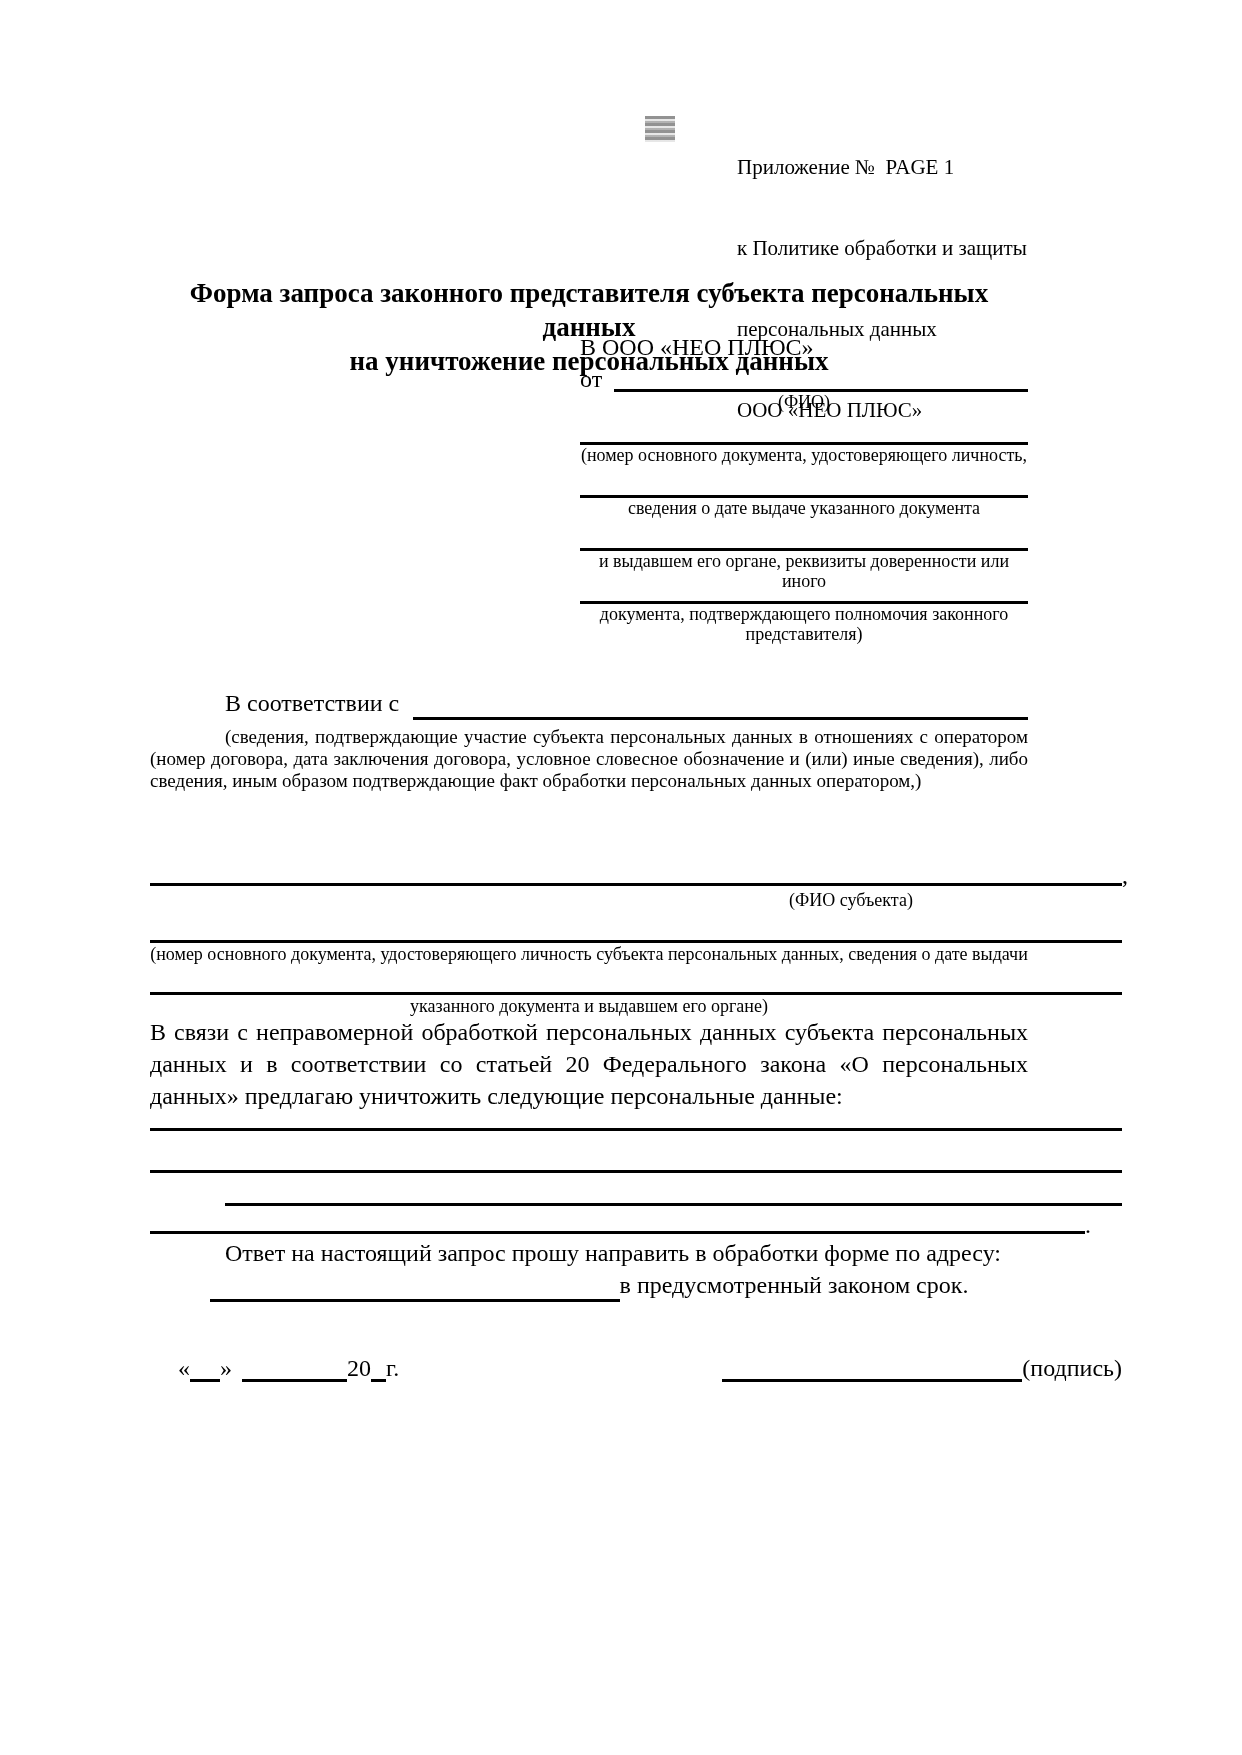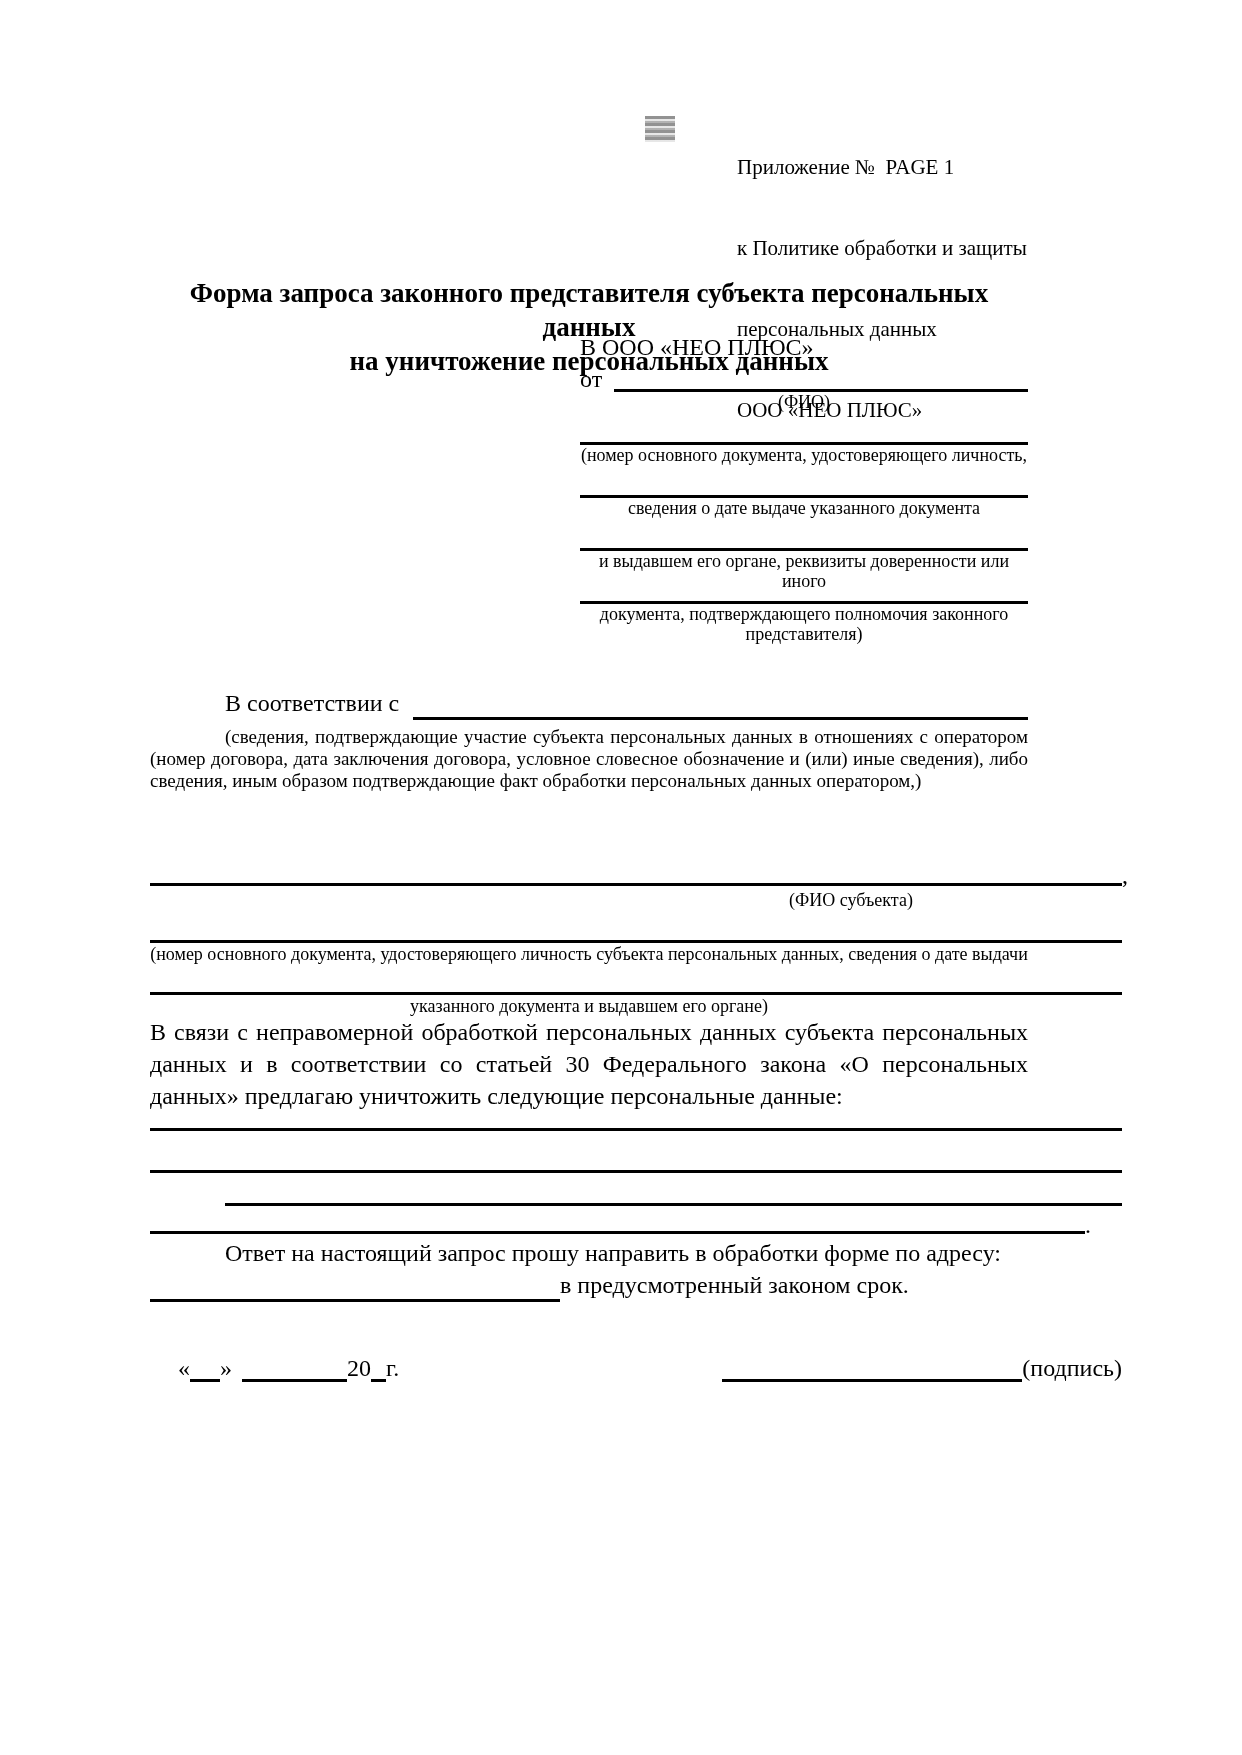--- a/index.html
+++ b/index.html
@@ -54,21 +54,21 @@
   .reason{left:150px;top:1176px;width:972px;height:30px;display:flex;font-size:24px;}
   .reason .indent{width:75px;}
   .reason .lbl{padding-right:12px;}
   .reason .fill{flex:1;}
 
   .periodline{left:150px;top:1208px;width:972px;height:26px;display:flex;}
   .periodline .fill{width:935px;}
   .periodline .after{align-self:flex-end;font-size:24px;line-height:18px;}
 
   .reply1{left:150px;top:1240px;width:878px;font-size:24px;text-indent:75px;height:30px;}
-  .reply2{left:150px;top:1272px;width:878px;height:30px;display:flex;font-size:24px;}
+  .reply2{left:150px;top:1272px;width:878px;height:30px;display:flex;font-size:24px;justify-content:center;}
   .reply2 .fill{width:410px;}
 
   .footer{left:150px;top:1352px;width:972px;height:34px;font-size:24px;}
   .f-left{position:absolute;left:28px;top:0;display:flex;align-items:flex-end;height:30px;}
   .f-right{position:absolute;right:0;top:0;display:flex;align-items:flex-end;height:30px;}
   .ib{display:inline-block;height:26px;border-bottom:3px solid #000;}
   .w30{width:30px;} .w105{width:105px;margin-left:10px;} .w15{width:15px;} .w300{width:300px;}
 </style>
 </head>
 <body>
@@ -120,21 +120,21 @@
     <span class="after">,</span>
   </div>
   <div class="abs cap s-cap1">(ФИО субъекта)</div>
 
   <div class="abs ul s-line2"></div>
   <div class="abs cap s-cap2">(номер основного документа, удостоверяющего личность субъекта персональных данных, сведения о дате выдачи</div>
 
   <div class="abs ul s-line3"></div>
   <div class="abs cap s-cap3">указанного документа и выдавшем его органе)</div>
 
-  <div class="abs para destroy-para">В связи с неправомерной обработкой персональных данных субъекта персональных данных и в соответствии со статьей 30 Федерального закона «О персональных данных» предлагаю уничтожить следующие персональные данные:</div>
+  <div class="abs para destroy-para">В связи с неправомерной обработкой персональных данных субъекта персональных данных и в соответствии со статьей 20 Федерального закона «О персональных данных» предлагаю уничтожить следующие персональные данные:</div>
 
   <div class="abs ul blank1"></div>
   <div class="abs ul blank2"></div>
 
   <div class="abs reason">
     <span class="indent"></span>
     <span class="fill"></span>
   </div>
 
   <div class="abs periodline">

